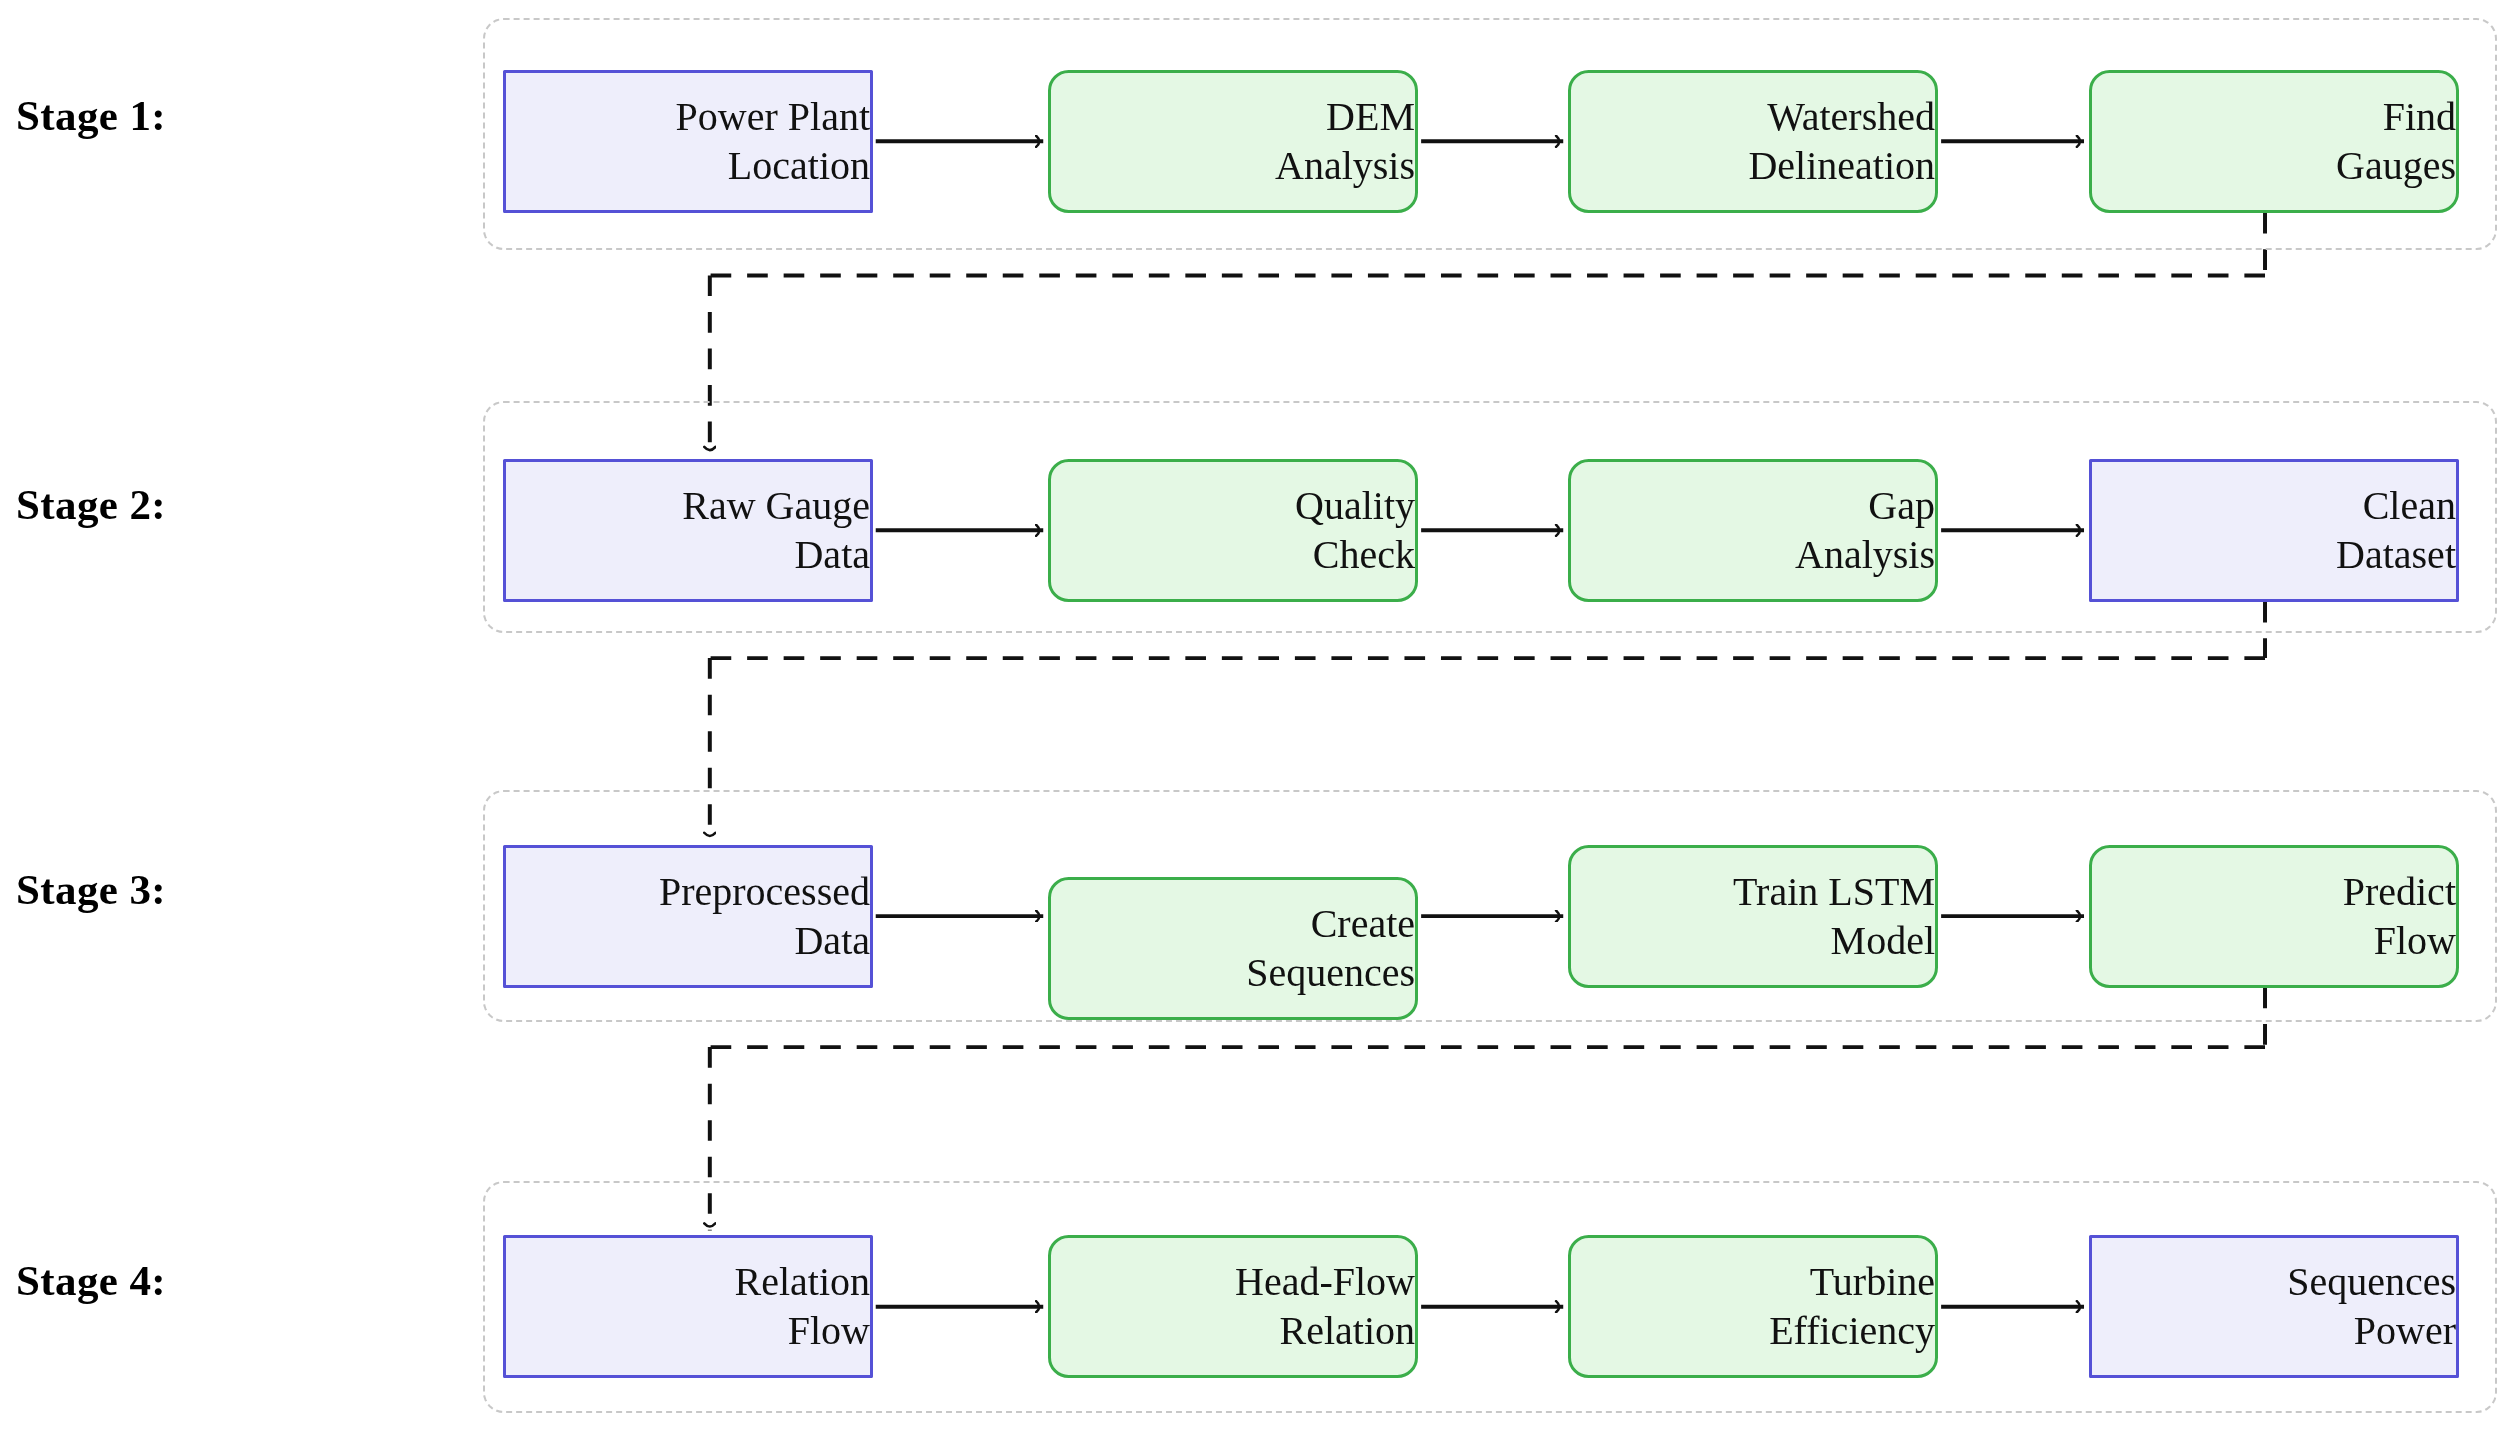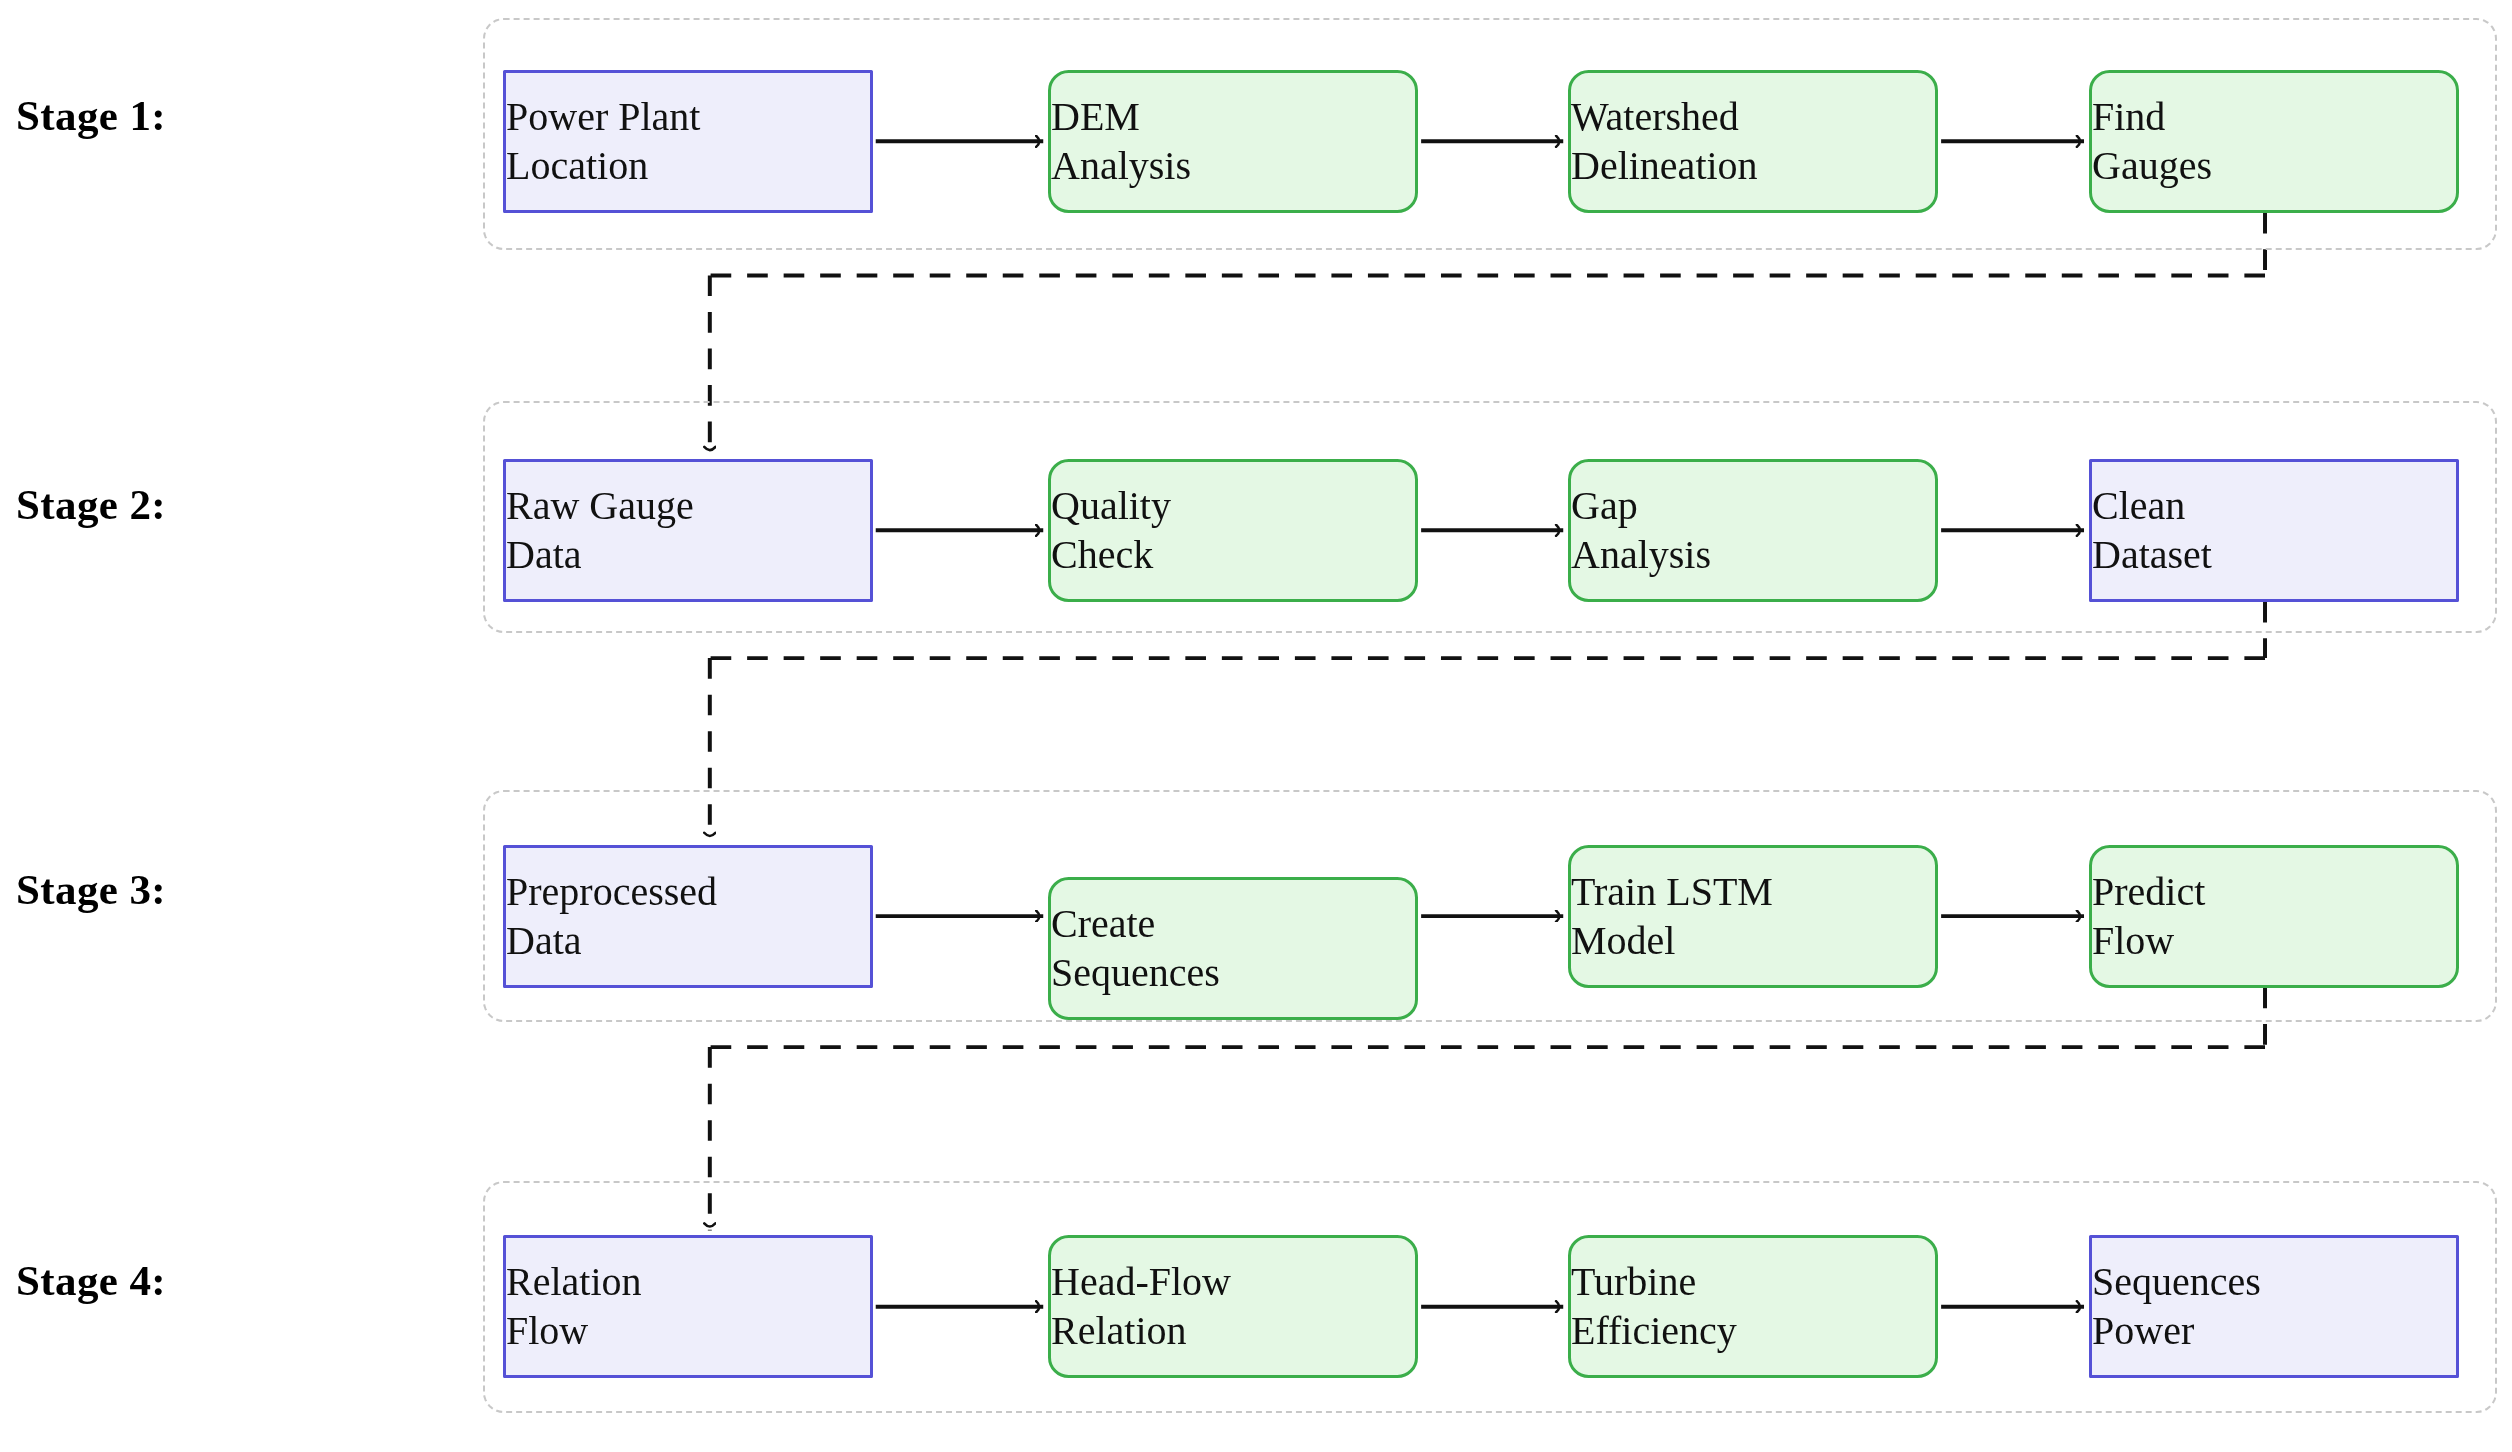--- a/index.html
+++ b/index.html
@@ -42,21 +42,21 @@
     border-radius: 20.6px;
     box-sizing: border-box;
     background: transparent;
   }
   
   .node {
     position: absolute;
     box-sizing: border-box;
     display: flex;
     flex-direction: column;
-    align-items: flex-start;
+    align-items: flex-end;
     justify-content: center;
     text-align: center;
     font-size: 40px;
     line-height: 1.22;
     color: #111111;
     width: 370px;
     height: 143px;
   }
   .node .ln { display: block; white-space: nowrap; }
   .node-data {

